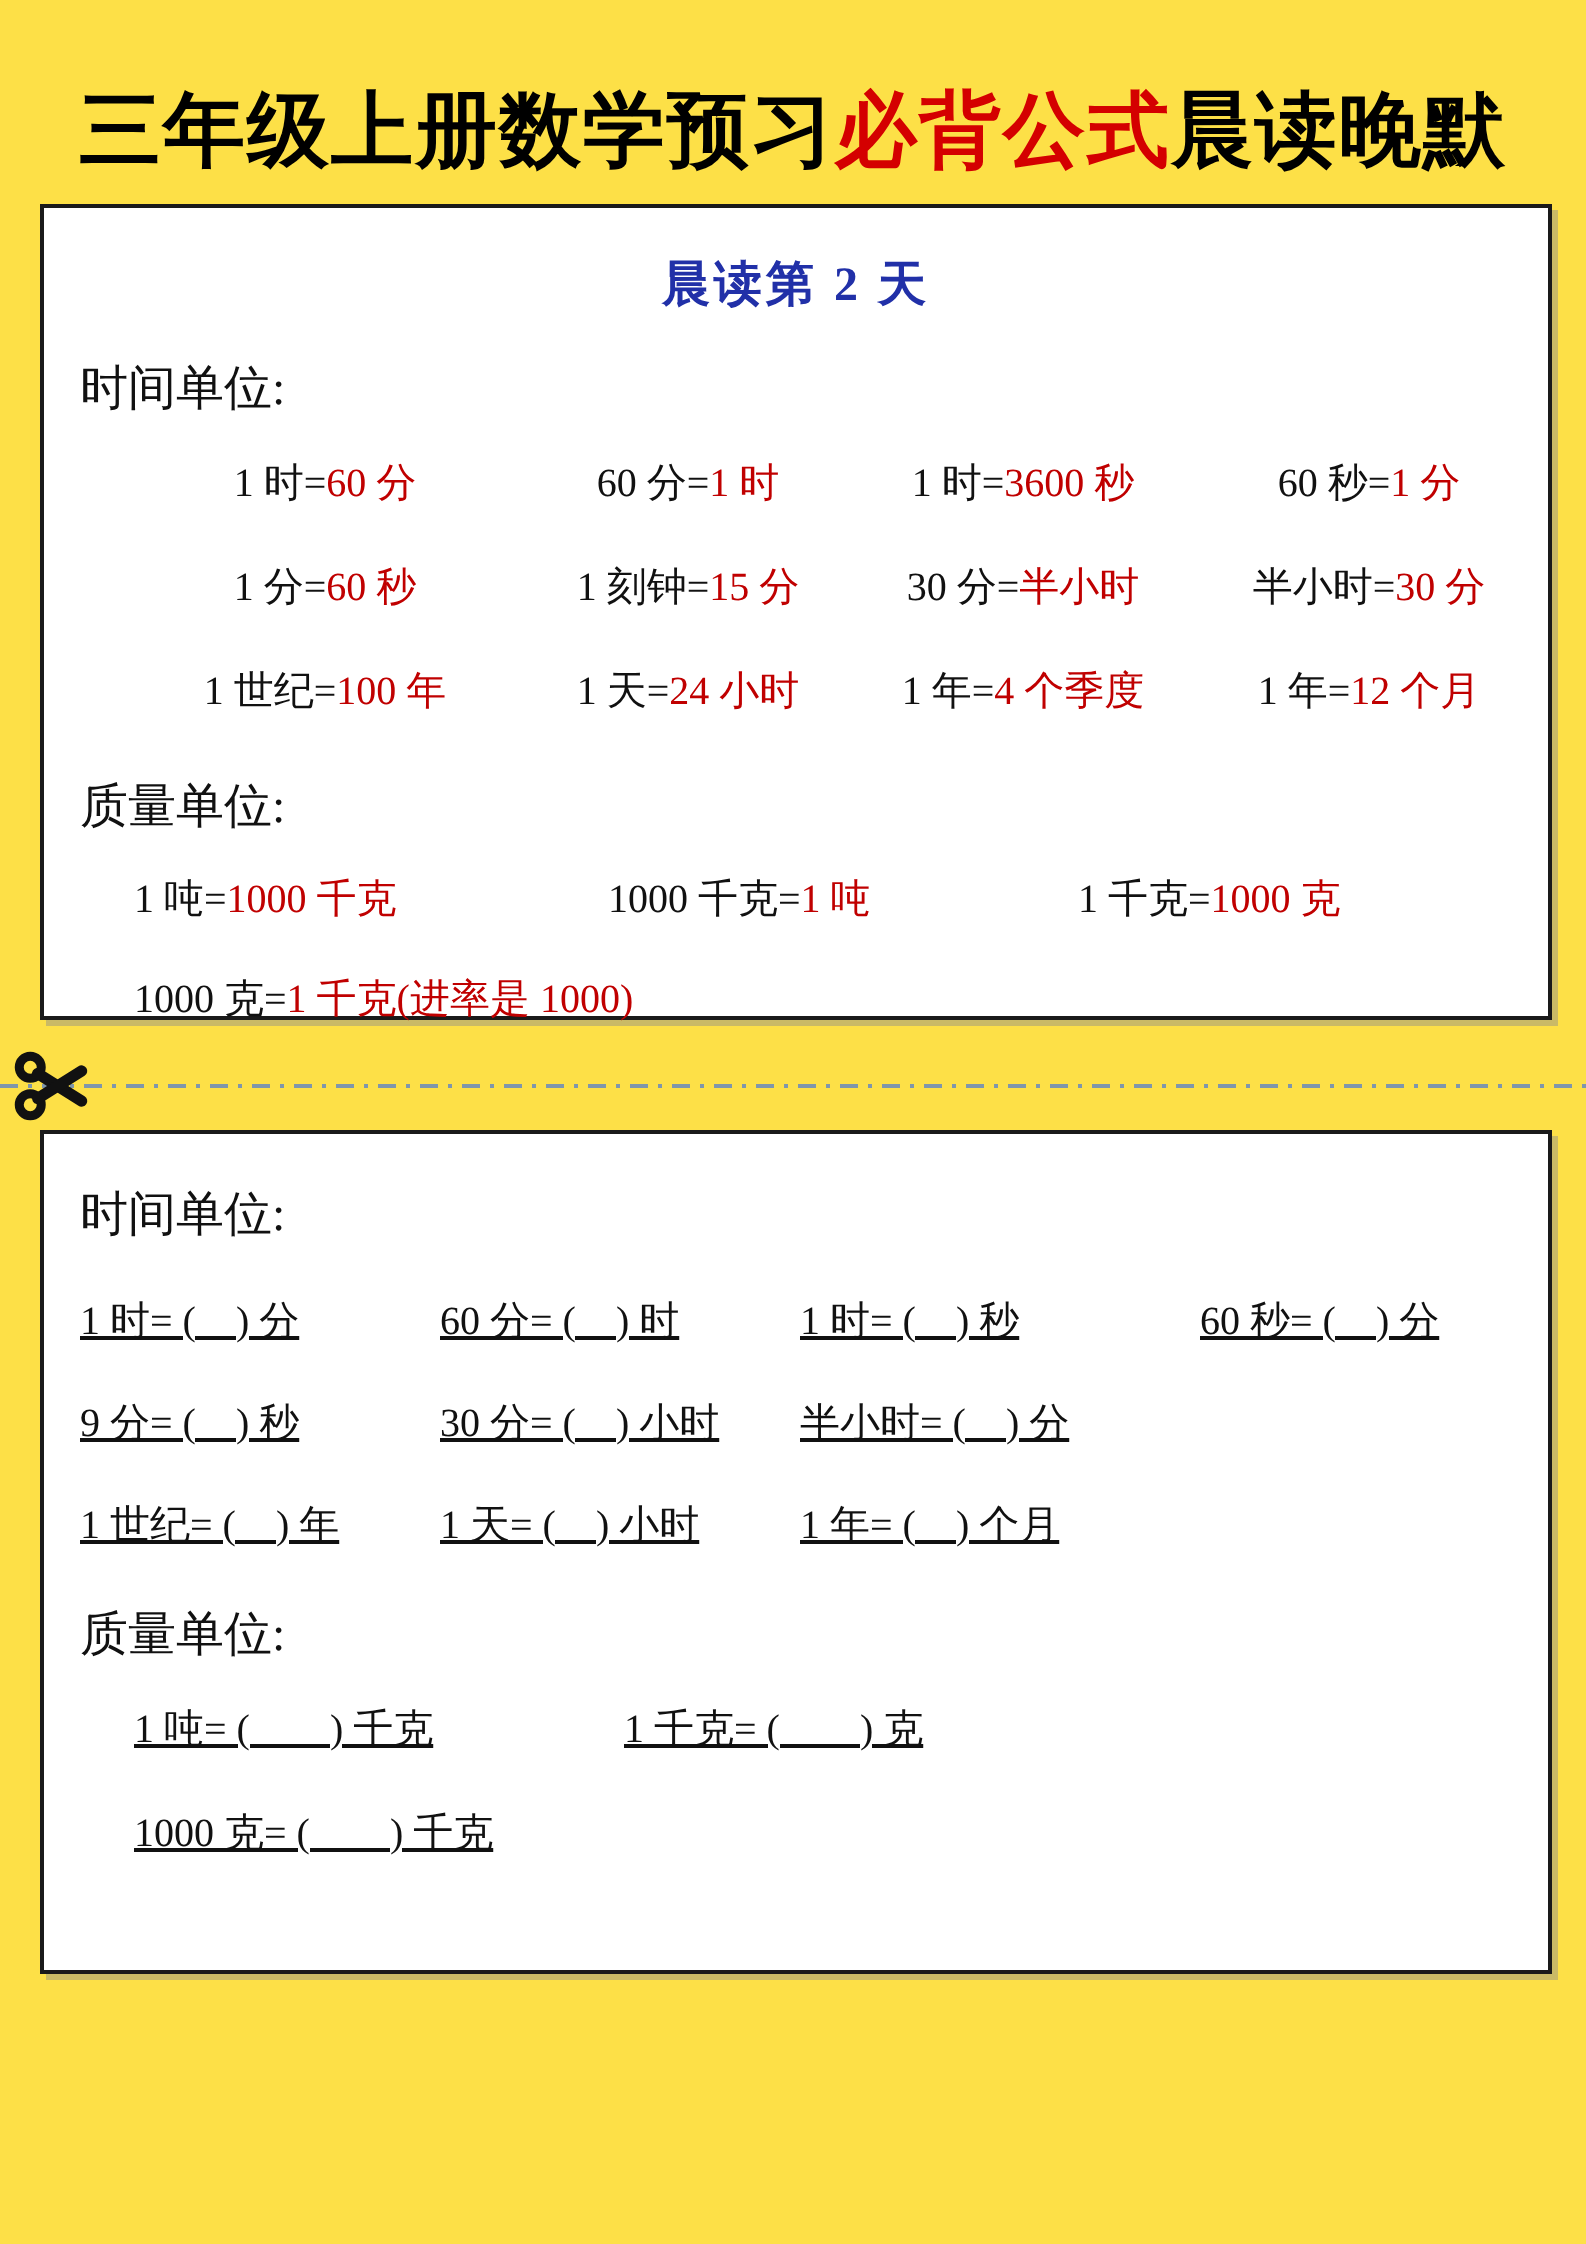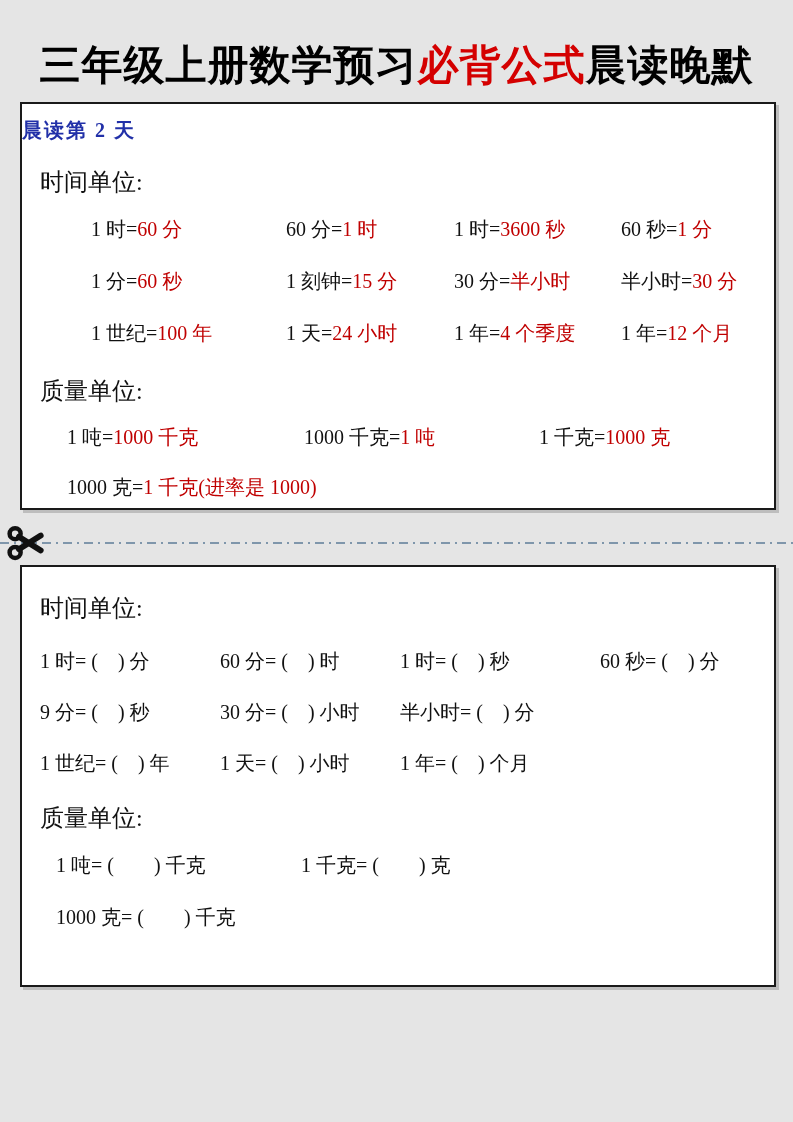--- a/index.html
+++ b/index.html
@@ -1,19 +1,19 @@
 <!DOCTYPE html>
 <html><head>
 <meta charset="utf-8">
 <style>
   html,body{margin:0;padding:0;background:#fff;}
   .page{
     position:relative;
     width:793px;height:1122px;
-    background:#e5e5e5;
+    background:#fde047;
     font-family:"Liberation Serif","DejaVu Serif",serif;
     color:#111;
     overflow:hidden;
   }
   .title{
     position:absolute;top:38px;left:0;width:100%;
     margin:0;text-align:center;
     font-size:41px;font-weight:bold;letter-spacing:1px;
     color:#000;
     font-family:"Liberation Serif","DejaVu Serif",serif;
@@ -22,42 +22,42 @@
   .box{
     position:absolute;left:20px;width:756px;
     box-sizing:border-box;
     border:2px solid #1a1a1a;
     background:#fff;
     box-shadow:3px 3px 0 rgba(140,140,140,.45);
   }
   .box-m{top:102px;height:408px;}
   .box-e{top:565px;height:422px;}
   .box-header{
-    font-weight:bold;
-    font-size:20px;line-height:26px;padding-top:13px;
+    text-align:center;font-weight:bold;
+    font-size:24px;line-height:26px;padding-top:26px;
     letter-spacing:2px;
   }
   .box-m .box-header{color:#2130a8;}
   .box-e .box-header{color:#c00000;}
   .sec-label{
     font-size:24px;line-height:26px;
     margin:26px 0 0 18px;
   }
   .box-e .sec-label{margin-top:28px;}
   .box .sec-label.mass{margin-top:19px;}
   .box-e .sec-label.mass{margin-top:17px;}
   .grid{
     display:grid;align-items:center;
     font-size:20px;line-height:26px;
     white-space:nowrap;
   }
-  .g-mt{grid-template-columns:195px 168px 167px 1fr;padding-left:69px;height:52px;}
+  .g-mt{grid-template-columns:195px 168px 167px 1fr;padding-left:43px;height:52px;text-align:center;}
   .g-mm{grid-template-columns:197px 195px 1fr;padding-left:45px;height:50px;}
-  .g-et{grid-template-columns:180px 180px 200px 1fr;padding-left:18px;height:51px;}
-  .g-em{grid-template-columns:205px 250px 1fr;padding-left:34px;height:52px;}
+  .g-et{grid-template-columns:180px 180px 200px 1fr;padding-left:18px;height:51px;text-decoration:underline;}
+  .g-em{grid-template-columns:205px 250px 1fr;padding-left:45px;height:52px;text-decoration:underline;}
   .first-row{margin-top:8px;}
   .box-e .first-row{margin-top:14px;}
   .first-mass{margin-top:8px;gap:40px;}
   .rd{color:#c00000;}
   .cutline{
     position:absolute;left:0;top:542px;width:793px;height:2px;
     background:repeating-linear-gradient(90deg,
       #7f96ab 0px,#7f96ab 9px,
       transparent 9px,transparent 14px,
       #7f96ab 14px,#7f96ab 16px,

